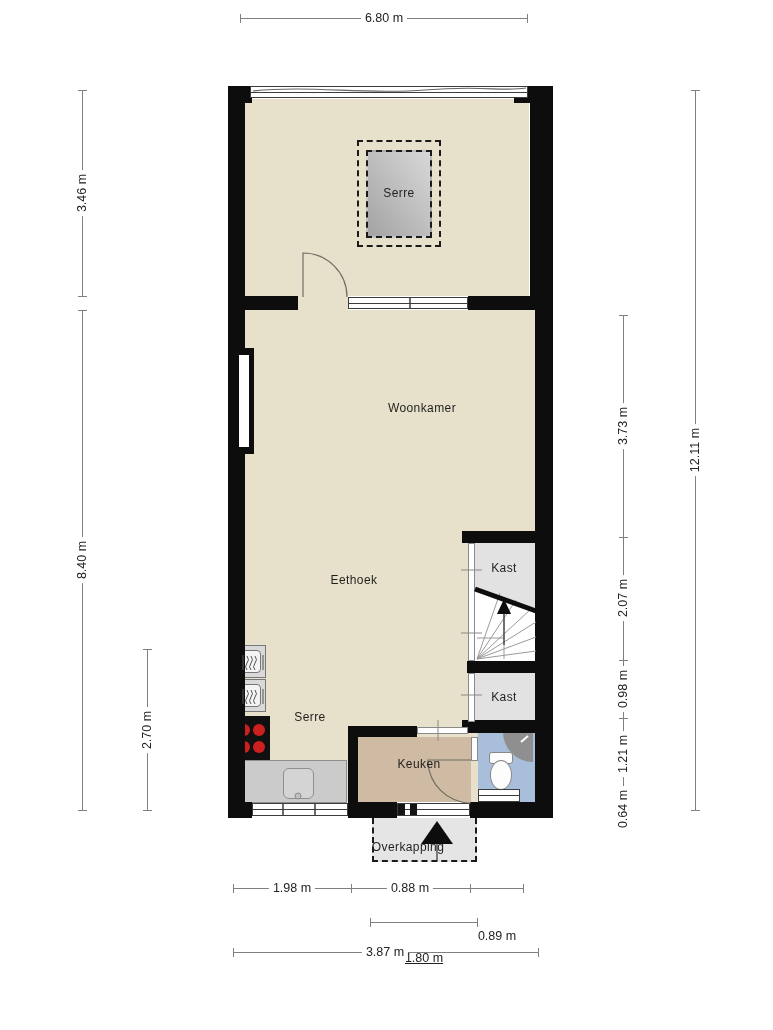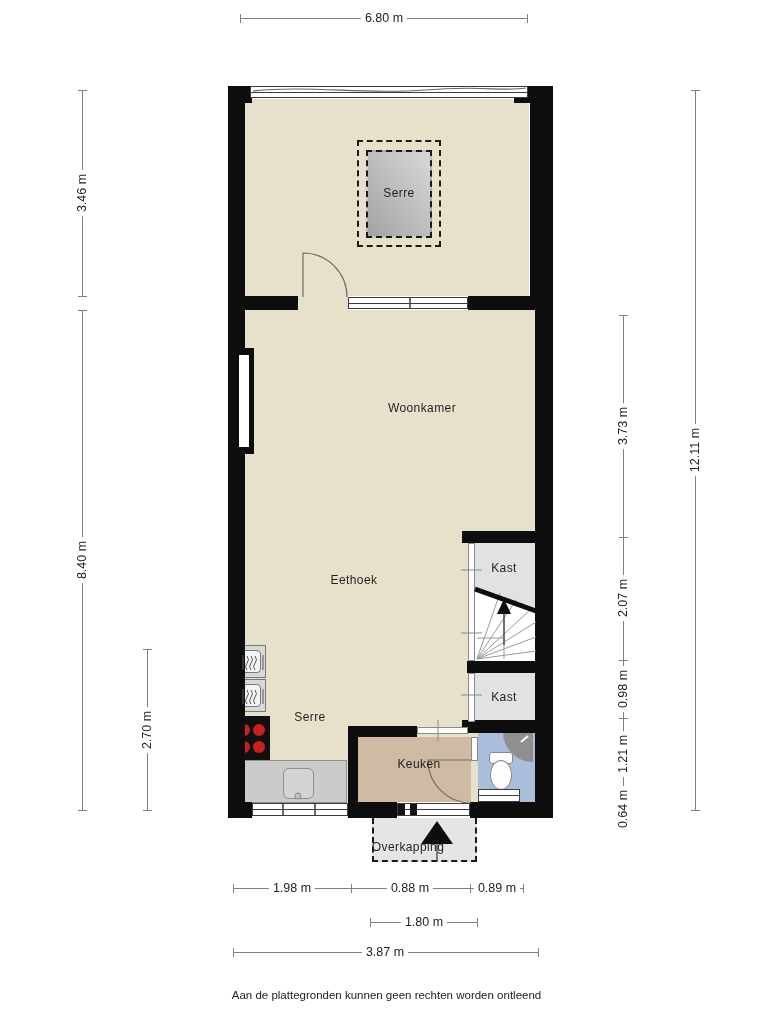--- a/index.html
+++ b/index.html
@@ -199,29 +199,28 @@
   <div class="dtick" style="left:691px;top:810px;width:9px;height:1px;"></div>
   <div class="dlabel v" style="left:695px;top:450px;">12.11 m</div>
 
   <div class="dline" style="left:233px;top:888px;width:290px;height:1px;"></div>
   <div class="dtick" style="left:233px;top:884px;width:1px;height:9px;"></div>
   <div class="dtick" style="left:351px;top:884px;width:1px;height:9px;"></div>
   <div class="dtick" style="left:470px;top:884px;width:1px;height:9px;"></div>
   <div class="dtick" style="left:523px;top:884px;width:1px;height:9px;"></div>
   <div class="dlabel" style="left:292px;top:888px;">1.98 m</div>
   <div class="dlabel" style="left:410px;top:888px;">0.88 m</div>
-  <div class="dlabel" style="left:497px;top:888px;">0.89 m</div>
+  <div class="dlabel" style="left:497px;top:936px;">0.89 m</div>
 
   <div class="dline" style="left:370px;top:922px;width:107px;height:1px;"></div>
   <div class="dtick" style="left:370px;top:918px;width:1px;height:9px;"></div>
   <div class="dtick" style="left:477px;top:918px;width:1px;height:9px;"></div>
-  <div class="dlabel" style="left:424px;top:922px;">1.80 m</div>
+  <div class="dlabel" style="left:424px;top:958px;text-decoration:underline;">1.80 m</div>
 
   <div class="dline" style="left:233px;top:952px;width:305px;height:1px;"></div>
   <div class="dtick" style="left:233px;top:948px;width:1px;height:9px;"></div>
   <div class="dtick" style="left:538px;top:948px;width:1px;height:9px;"></div>
   <div class="dlabel" style="left:385px;top:952px;">3.87 m</div>
 
   <div class="footer">
-    <div>Aan de plattegronden kunnen geen rechten worden ontleend</div>
   </div>
 
 </div>
 
 </body></html>

